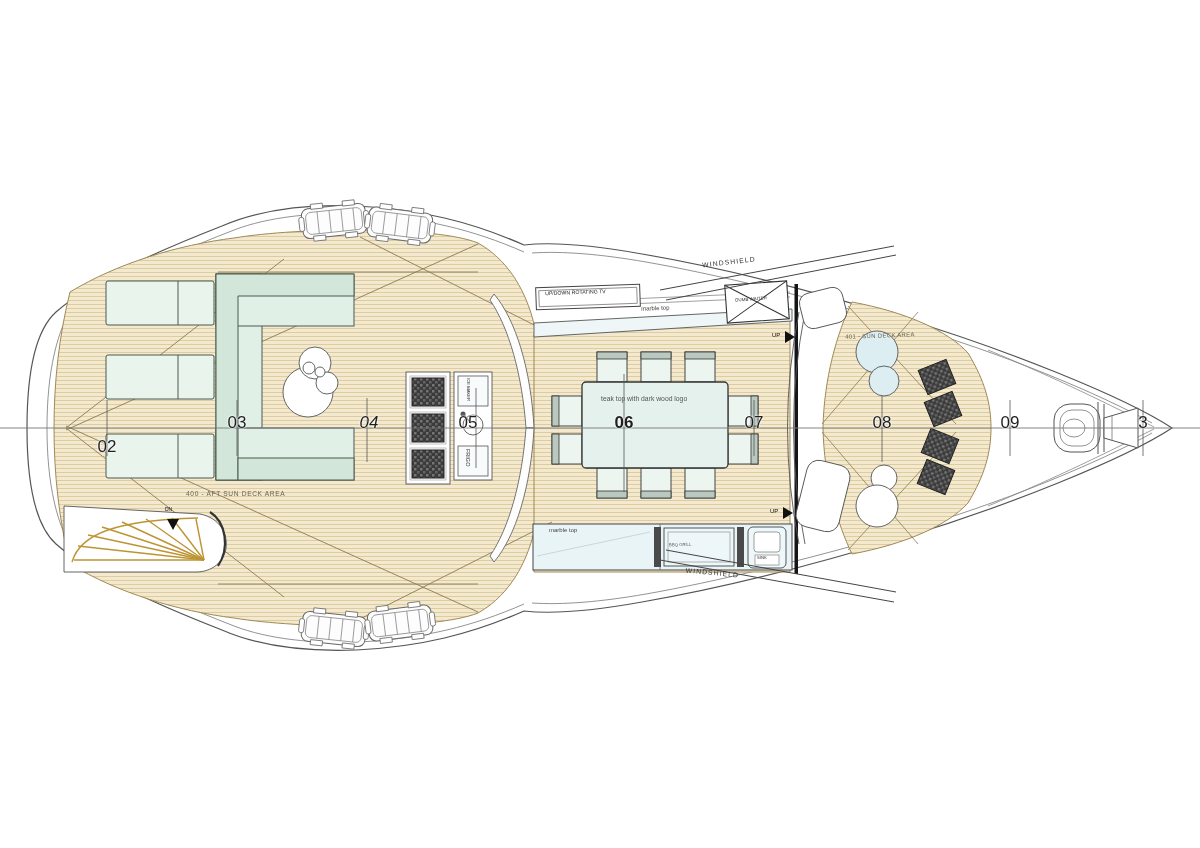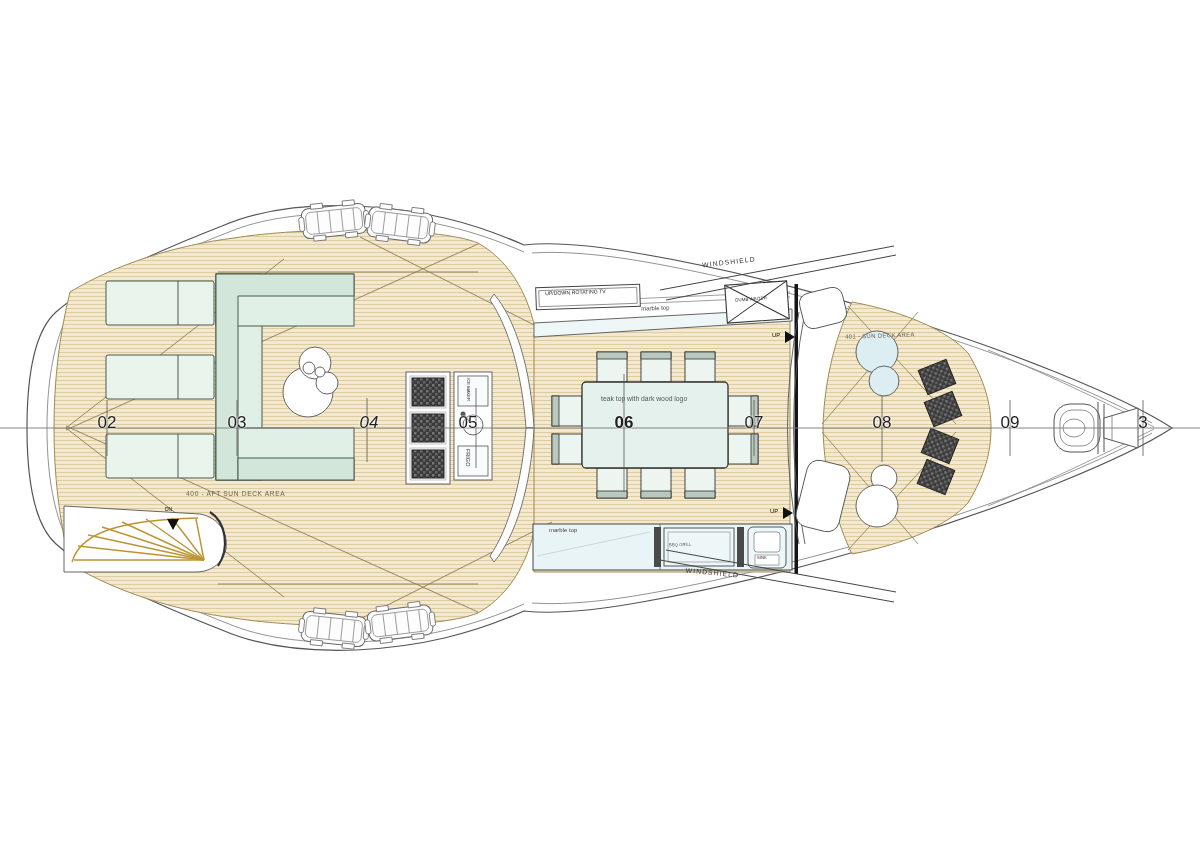--- a/index.html
+++ b/index.html
@@ -21,21 +21,21 @@
   .lbl-dumbwaiter{left:735px;top:298px;transform:rotate(-4deg) scale(0.45);color:#333;}
   .lbl-frigo{left:470px;top:449px;transform:rotate(90deg) scale(0.55);color:#333;}
   .lbl-icemaker{left:470px;top:378px;transform:rotate(90deg) scale(0.42);color:#333;}
   .lbl-sink{left:757px;top:556px;transform:scale(0.42);color:#333;}
   .lbl-bbq{left:669px;top:543px;transform:rotate(-2deg) scale(0.42);color:#555;}
   .lbl-up-top{left:772px;top:332px;transform:scale(0.6);color:#111;}
   .lbl-up-bottom{left:770px;top:508px;transform:scale(0.6);color:#111;}
   .lbl-dn{left:165px;top:507px;transform:scale(0.5);color:#111;}
   .station{position:absolute;top:413px;width:40px;text-align:center;font-size:17px;
        color:#1f1f1f;text-shadow:0 0 2px #fff,0 0 2px #fff;}
-  .st-02{left:87px;}  .st-03{left:217px;} .st-04{left:349px;font-style:italic;} .st-05{left:448px;}
+  .st-02{left:87px;margin-top:24px;}  .st-03{left:217px;} .st-04{left:349px;font-style:italic;} .st-05{left:448px;}
   .st-06{left:604px;font-weight:bold;} .st-07{left:734px;} .st-08{left:862px;} .st-09{left:990px;}
   .st-10{left:1123px;}
 </style>
 </head>
 <body>
 
 <div class="canvas">
 
 <svg class="plan-svg" width="1200" height="848" viewBox="0 0 1200 848">
   <defs>

